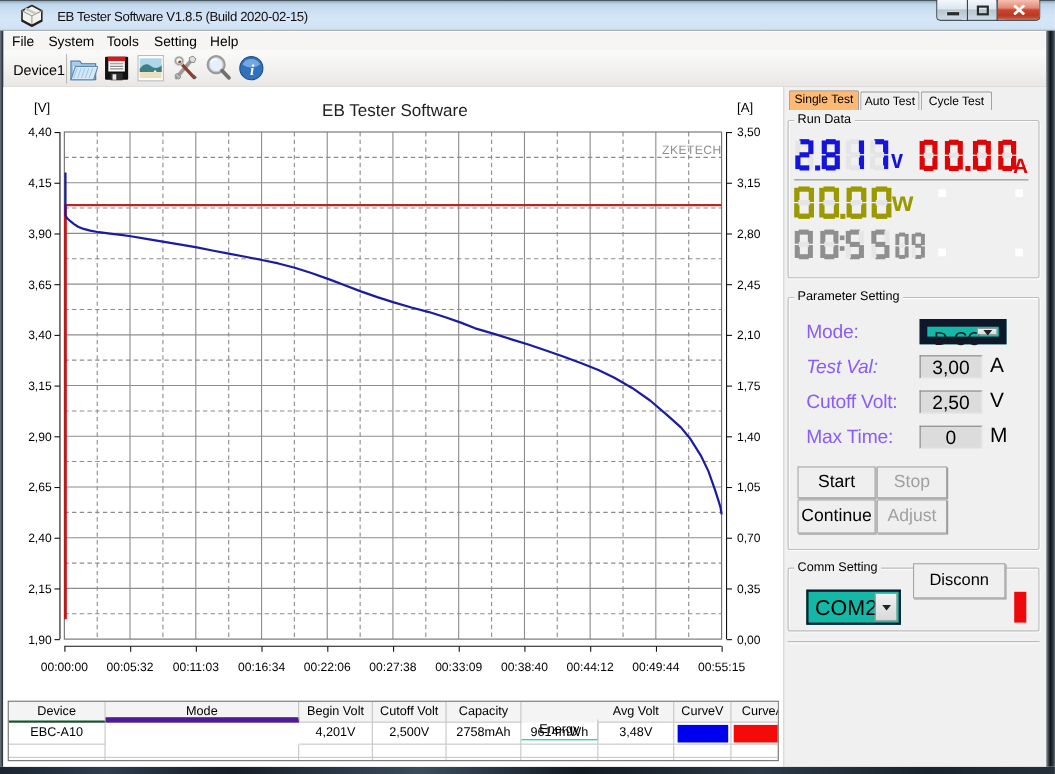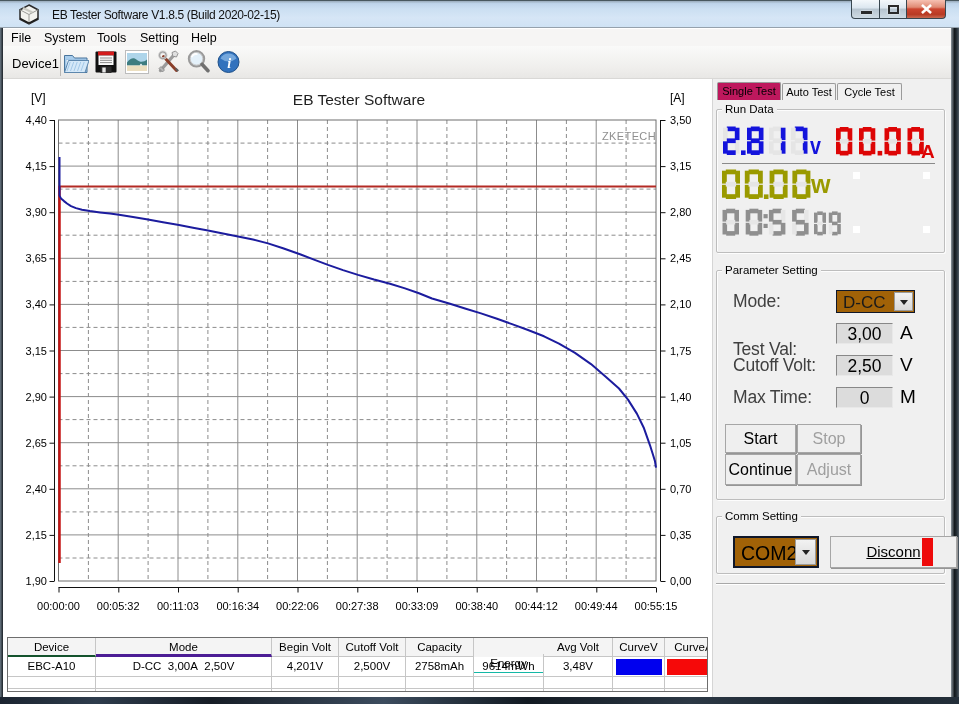--- a/index.html
+++ b/index.html
@@ -33,46 +33,46 @@
 
 #leftpane { left:3px; top:79px; width:709px; height:618px; background:#fff; }
 #rightpane { left:712px; top:79px; width:239px; height:618px; background:#f0f0f0; border-left:1px solid #d5d5d5; }
 
 #bleft { left:0; top:28px; width:3px; height:669px; background:linear-gradient(90deg,#6a7884,#1c2228); }
 #bright { left:951px; top:28px; width:8px; height:669px; background:linear-gradient(90deg,#8a949c 0%,#10161a 45%,#2a343c 75%,#515d66 100%); }
 #bbottom { left:0; top:697px; width:959px; height:7px; background:linear-gradient(90deg,#1b2430 0%,#2e3c4c 10%,#161d26 22%,#3c4c5e 40%,#121a22 55%,#2c3845 72%,#19232d 88%,#242f3a 100%); }
 
 .tab { position:absolute; top:83px; height:17px; background:#f0f0f0; border:1px solid #9b9b9b;
   border-bottom:none; border-radius:2px 2px 0 0; font-size:11px; color:#000; text-align:center; padding-top:2px; }
-#tab1 { left:717px; width:64px; top:82px; height:18px; background:#be185d; z-index:2; }
+#tab1 { left:717px; width:64px; top:82px; height:18px; background:#fdba74; z-index:2; }
 #tab2 { left:782px; width:54px; }
 #tab3 { left:837px; width:65px; }
 
 .group { position:absolute; border:1px solid #bdbdbd; border-radius:2px; box-shadow:1px 1px 0 #fdfdfd inset, 1px 1px 0 #fdfdfd; }
 .glabel { position:absolute; font-size:11.5px; color:#000; background:#f0f0f0; padding:0 3px; }
 #grun { left:716px; top:109px; width:229px; height:144px; }
 #grun-l { left:722px; top:103px; }
 #gparam { left:716px; top:270px; width:229px; height:230px; }
 #gparam-l { left:722px; top:264px; }
 #gcomm { left:716px; top:516px; width:229px; height:58px; }
 #gcomm-l { left:722px; top:510px; }
 
 .unit { position:absolute; font-size:17px; font-weight:bold; }
 
-.plabel { position:absolute; font-size:17.5px; color:#404040; letter-spacing:-0.2px; }
+.plabel { position:absolute; font-size:17.5px; color:#8b5cf6; letter-spacing:-0.2px; }
 .pinput { position:absolute; width:57px; height:21px; background:#dcdcdc;
   border:1px solid #888; border-right-color:#e8e8e8; border-bottom-color:#e8e8e8;
   font-size:17.5px; color:#000; text-align:center; line-height:20px; }
 .punit { position:absolute; font-size:19px; color:#000; }
 
 .btn { position:absolute; background:#efefef; border:1px solid #a6a6a6; font-size:16px;
   color:#000; text-align:center; box-shadow: 1px 1px 0 #969696; }
 .btn.dis { color:#9f9f9f; }
 
-.combo { position:absolute; border:1px solid #0f172a; background:#a16207; }
+.combo { position:absolute; border:7px solid #0f172a; background:#14b8a6; }
 .combo .arrowbtn { position:absolute; right:1px; top:1px; bottom:1px; width:19px;
   background:linear-gradient(180deg,#f2f2f2,#d8d8d8); border:1px solid #9a9a9a; }
 .arrowbtn:after { content:""; position:absolute; left:50%; top:50%; margin:-2px 0 0 -4px;
   border:4px solid transparent; border-top:5px solid #222; }
 
 #status { left:717px; top:590px; width:226px; height:101px; background:#d9d9d9;
   border:1px solid #8f8f8f; font-size:17px; font-weight:bold; color:#00008c; line-height:19px;
   padding:2px 0 0 4px; letter-spacing:0.35px; white-space:nowrap; }
 
 .hsep { position:absolute; height:2px; border-top:1px solid #a8a8a8; border-bottom:1px solid #fff; }
@@ -436,57 +436,56 @@
   <div class="zkc" style="left:853px;top:226px;"></div>
   <div class="zkc" style="left:923px;top:226px;"></div>
 
   <div class="group" id="gparam"></div>
     <div class="glabel" id="gparam-l">Parameter Setting</div>
   <div class="plabel" style="left:733px;top:291px;">Mode:</div>
   <div class="combo" style="left:836px;top:290px;width:79px;height:23px;">
     <span style="position:absolute;left:6px;top:2px;font-size:17px;color:#1a1a1a;">D-CC</span>
     <div class="arrowbtn"></div>
   </div>
-  <div class="plabel" style="left:733px;top:339px;">Test Val:</div>
+  <div class="plabel" style="left:733px;top:323px;font-style:italic;">Test Val:</div>
   <div class="pinput" style="left:836px;top:323px;">3,00</div>
   <div class="punit" style="left:900px;top:322px;">A</div>
   <div class="plabel" style="left:733px;top:355px;">Cutoff Volt:</div>
   <div class="pinput" style="left:836px;top:355px;">2,50</div>
   <div class="punit" style="left:900px;top:354px;">V</div>
   <div class="plabel" style="left:733px;top:387px;">Max Time:</div>
   <div class="pinput" style="left:836px;top:387px;">0</div>
   <div class="punit" style="left:900px;top:386px;">M</div>
   <div class="btn" style="left:725px;top:424px;width:71px;height:29px;line-height:27px;">Start</div>
   <div class="btn dis" style="left:797px;top:424px;width:64px;height:29px;line-height:27px;">Stop</div>
   <div class="btn" style="left:725px;top:454px;width:71px;height:31px;line-height:29px;">Continue</div>
   <div class="btn dis" style="left:797px;top:454px;width:64px;height:31px;line-height:29px;">Adjust</div>
 
   <div class="group" id="gcomm"></div>
     <div class="glabel" id="gcomm-l">Comm Setting</div>
   <div class="combo" style="left:733px;top:536px;width:86px;height:32px;border-width:2px;">
     <span style="position:absolute;left:6px;top:4px;font-size:19.5px;color:#000;text-align:right;">COM2</span>
     <div class="arrowbtn" style="width:21px;"></div>
   </div>
-  <div class="btn" style="left:830px;top:536px;width:127px;height:32px;line-height:30px;font-size:15px;text-decoration:underline;">Disconn</div>
+  <div class="btn" style="left:830px;top:512px;width:84px;height:32px;line-height:30px;font-size:15px;">Disconn</div>
   <div class="abs" style="left:922px;top:538px;width:11px;height:28px;background:#ee0a0a;"></div>
   <div class="hsep" style="left:716px;top:583px;width:229px;"></div>
 
   <div class="abs" id="tbl">
       <div class="abs" style="left:0;top:0;width:699px;height:19px;background:#f4f4f4;"></div>
 <div class="tc" style="left:0px;top:0px;width:88px;height:19px;border-bottom:2px solid #14532d;line-height:18px;">Device</div>
-<div class="tc" style="left:88px;top:0px;width:176px;height:19px;border-bottom:3px solid #4c1d95;line-height:18px;">Mode</div>
+<div class="tc" style="left:88px;top:0px;width:176px;height:19px;border-bottom:5px solid #4c1d95;line-height:18px;">Mode</div>
 <div class="tc" style="left:264px;top:0px;width:67px;height:19px;border-bottom:1px solid #c6c6c6;line-height:18px;">Begin Volt</div>
 <div class="tc" style="left:331px;top:0px;width:67px;height:19px;border-bottom:1px solid #c6c6c6;line-height:18px;">Cutoff Volt</div>
 <div class="tc" style="left:398px;top:0px;width:68px;height:19px;border-bottom:1px solid #c6c6c6;line-height:18px;">Capacity</div>
 <div class="tc" style="left:466px;top:16px;width:70px;height:19px;border-bottom:1px solid #14b8a6;line-height:18px;">Energy</div>
 <div class="tc" style="left:536px;top:0px;width:69px;height:19px;border-bottom:1px solid #c6c6c6;line-height:18px;">Avg Volt</div>
 <div class="tc" style="left:605px;top:0px;width:52px;height:19px;border-bottom:1px solid #c6c6c6;line-height:18px;">CurveV</div>
 <div class="tc" style="left:657px;top:0px;width:58px;height:19px;border-bottom:1px solid #c6c6c6;line-height:18px;">CurveA</div>
 <div class="tc" style="left:0px;top:19px;width:88px;height:20px;border-bottom:1px solid #c6c6c6;line-height:19px;">EBC-A10</div>
-<div class="tc" style="left:88px;top:19px;width:176px;height:20px;border-bottom:1px solid #c6c6c6;line-height:19px;">D-CC&nbsp;&nbsp;3,00A&nbsp;&nbsp;2,50V</div>
 <div class="tc" style="left:264px;top:19px;width:67px;height:20px;border-bottom:1px solid #c6c6c6;line-height:19px;">4,201V</div>
 <div class="tc" style="left:331px;top:19px;width:67px;height:20px;border-bottom:1px solid #c6c6c6;line-height:19px;">2,500V</div>
 <div class="tc" style="left:398px;top:19px;width:68px;height:20px;border-bottom:1px solid #c6c6c6;line-height:19px;">2758mAh</div>
 <div class="tc" style="left:466px;top:19px;width:70px;height:20px;border-bottom:1px solid #c6c6c6;line-height:19px;">9614mWh</div>
 <div class="tc" style="left:536px;top:19px;width:69px;height:20px;border-bottom:1px solid #c6c6c6;line-height:19px;">3,48V</div>
 <div class="tc" style="left:605px;top:19px;width:52px;height:20px;border-bottom:1px solid #c6c6c6;line-height:19px;"></div>
 <div class="tc" style="left:657px;top:19px;width:58px;height:20px;border-bottom:1px solid #c6c6c6;line-height:19px;"></div>
 <div class="tc" style="left:0px;top:39px;width:88px;height:12px;border-bottom:1px solid #c6c6c6;line-height:11px;"></div>
 <div class="tc" style="left:88px;top:39px;width:176px;height:12px;border-bottom:1px solid #c6c6c6;line-height:11px;"></div>
 <div class="tc" style="left:264px;top:39px;width:67px;height:12px;border-bottom:1px solid #c6c6c6;line-height:11px;"></div>

